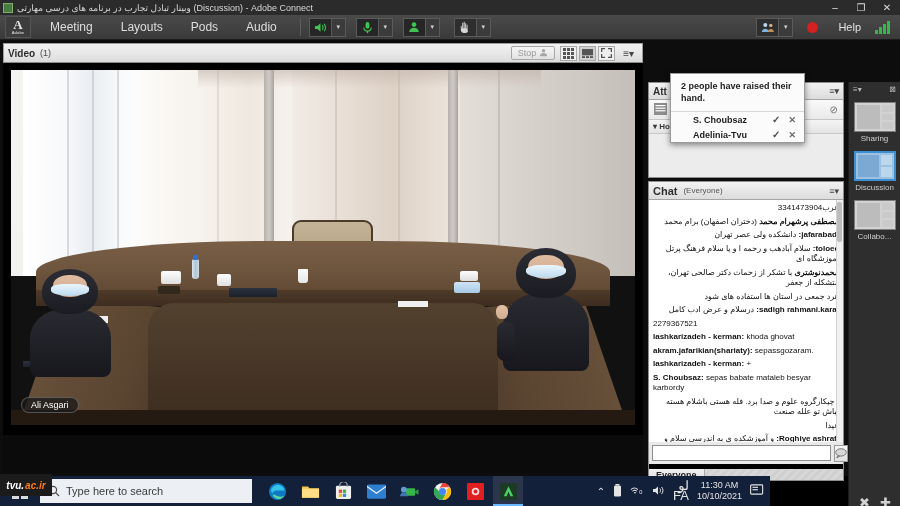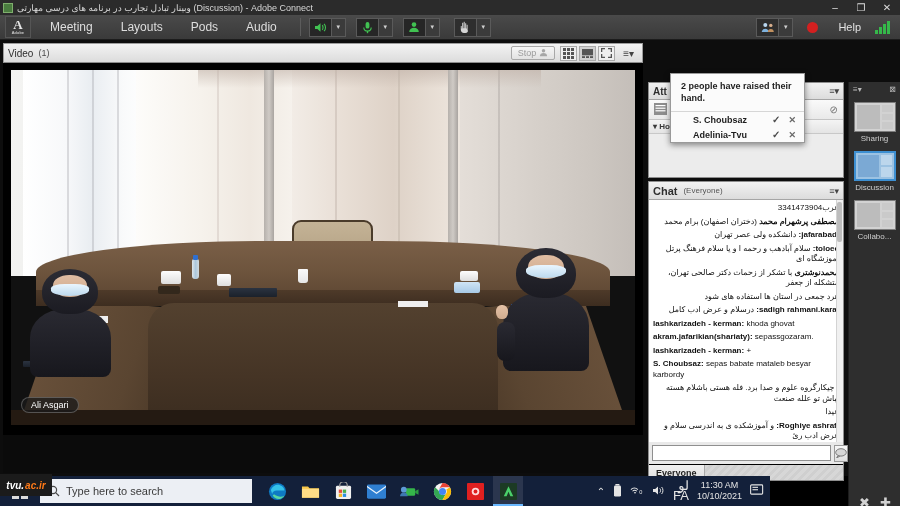--- a/index.html
+++ b/index.html
@@ -72,21 +72,21 @@
     background: #0d0d0d;
   }
 
   
   .videopod { position: absolute; left: 3px; top: 3px; width: 640px; height: 430px; background: #111; }
   .podhead {
     height: 20px; background: linear-gradient(#f3f3f3, #dcdcdc);
     border: 1px solid #9d9d9d; border-bottom: 1px solid #8a8a8a;
     display: flex; align-items: center; padding: 0 4px; color: #2d2d2d; font-size: 10px;
   }
-  .podtitle { font-weight: normal; }
+  .podtitle { font-weight: bold; }
   .podcount { margin-left: 5px; color: #4a4a4a; font-size: 9px; }
   .stopbtn {
     display: flex; align-items: flex-start; gap: 3px;
     background: linear-gradient(#f6f6f6,#e2e2e2); border: 1px solid #a8a8a8; border-radius: 2px;
     font-size: 9px; color: #9a9a9a; padding: 1px 6px; margin-right: 5px;
   }
   .viewbtns { display: flex; align-items: center; gap: 2px; margin-right: 4px; }
   .vbtn { width: 17px; height: 15px; border: 1px solid #a9a9a9; background: #efefef;
           display: flex; align-items:center; justify-content:center; }
   .vbtn.sel { background: #cfcfcf; }
@@ -211,21 +211,21 @@
   .msg { font-size: 8px; line-height: 10.5px; color:#111; margin-bottom: 3px; word-wrap: break-word; }
   .msg .who { font-weight: bold; }
   .rtl { direction: rtl; text-align: right; }
   .scrollbar { position:absolute; right:0; top:0; width:7px; height:100%; background:#f0f0f0; border-left:1px solid #d3d3d3; }
   .scrollthumb { position:absolute; right:1px; top:2px; width:5px; height:40px; background:#bdbdbd; border-radius:2px; }
 
   .chatInputRow { height: 22px; background:#e9e9e9; display:flex; align-items:center; padding: 2px 3px; gap: 3px; }
   .chatInput { flex:1; height:16px; background:#fff; border:1px solid #8f8f8f; }
   .sendbtn { width:20px; height:17px; background: linear-gradient(#f7f7f7,#e0e0e0); border:1px solid #9a9a9a;
              display:flex; align-items:center; justify-content:center; }
-  .chatTabs { height: 16px; background:#ec4899; display:flex; align-items:stretch; border-top:1px solid #000000; }
+  .chatTabs { height: 16px; background:#ec4899; display:flex; align-items:stretch; border-top:5px solid #000000; }
   .chatTab { padding: 0 7px; display:flex; align-items:center; font-size:9px; color:#1e1e1e;
              background: linear-gradient(#f0f0f0,#dfdfdf); border-right:1px solid #a9a9a9; font-weight:bold; }
   .chatTabRest { flex:1;
              background: repeating-linear-gradient(135deg,#d7d7d7 0 3px,#cfcfcf 3px 6px); }
 
   
   .notify {
     position: absolute; left: 670px; top: 33px; width: 135px;
     background: #fbfbfb; border: 1px solid #9a9a9a;
     box-shadow: 0 2px 6px rgba(0,0,0,.45); z-index: 40;
@@ -515,20 +515,21 @@
         </div>
         <div class="chatBody">
           <div id="chat-messages">
               <div class="msg rtl"><span>عرب3341473904</span></div>
               <div class="msg rtl"><span class="who">مصطفی پرشهرام محمد</span> <span>(دختران اصفهان) برام محمد</span></div>
               <div class="msg rtl"><span class="who">jafarabadi:</span> <span>دانشکده ولی عصر تهران</span></div>
               <div class="msg rtl"><span class="who">toloee:</span> <span>سلام آبادهب و رحمه ا و یا سلام فرهنگ پرتل آموزشگاه ای</span></div>
               <div class="msg rtl"><span class="who">محمدنوشتری</span> <span>با تشکر از زحمات دکتر صالحی تهران، متشکله از جعفر</span></div>
               <div class="msg rtl"><span>هرد جمعی در استان ها استفاده های شود</span></div>
               <div class="msg rtl"><span class="who">sadigh rahmani.karaj:</span> <span>درسلام و عرض ادب کامل</span></div>
+              <div class="msg"><span>2279367521</span></div>
               <div class="msg"><span class="who">lashkarizadeh - kerman:</span> <span>khoda ghovat</span></div>
               <div class="msg"><span class="who">akram.jafarikian(shariaty):</span> <span>sepassgozaram.</span></div>
               <div class="msg"><span class="who">lashkarizadeh - kerman:</span> <span>+</span></div>
               <div class="msg"><span class="who">S. Choubsaz:</span> <span>sepas babate mataleb besyar karbordy</span></div>
               <div class="msg rtl"><span>إ چیکارگروه علوم و صدا برد. فله هستی باشلام هسته نباش تو علله صنعت</span></div>
               <div class="msg rtl"><span>عیدا</span></div>
               <div class="msg rtl"><span class="who">Roghiye ashrafi:</span> <span>و آموزشکده ی به اندرسی سلام و عرض ادب رئ</span></div>
             </div>
           <div class="scrollbar">
             <div class="scrollthumb"></div>

